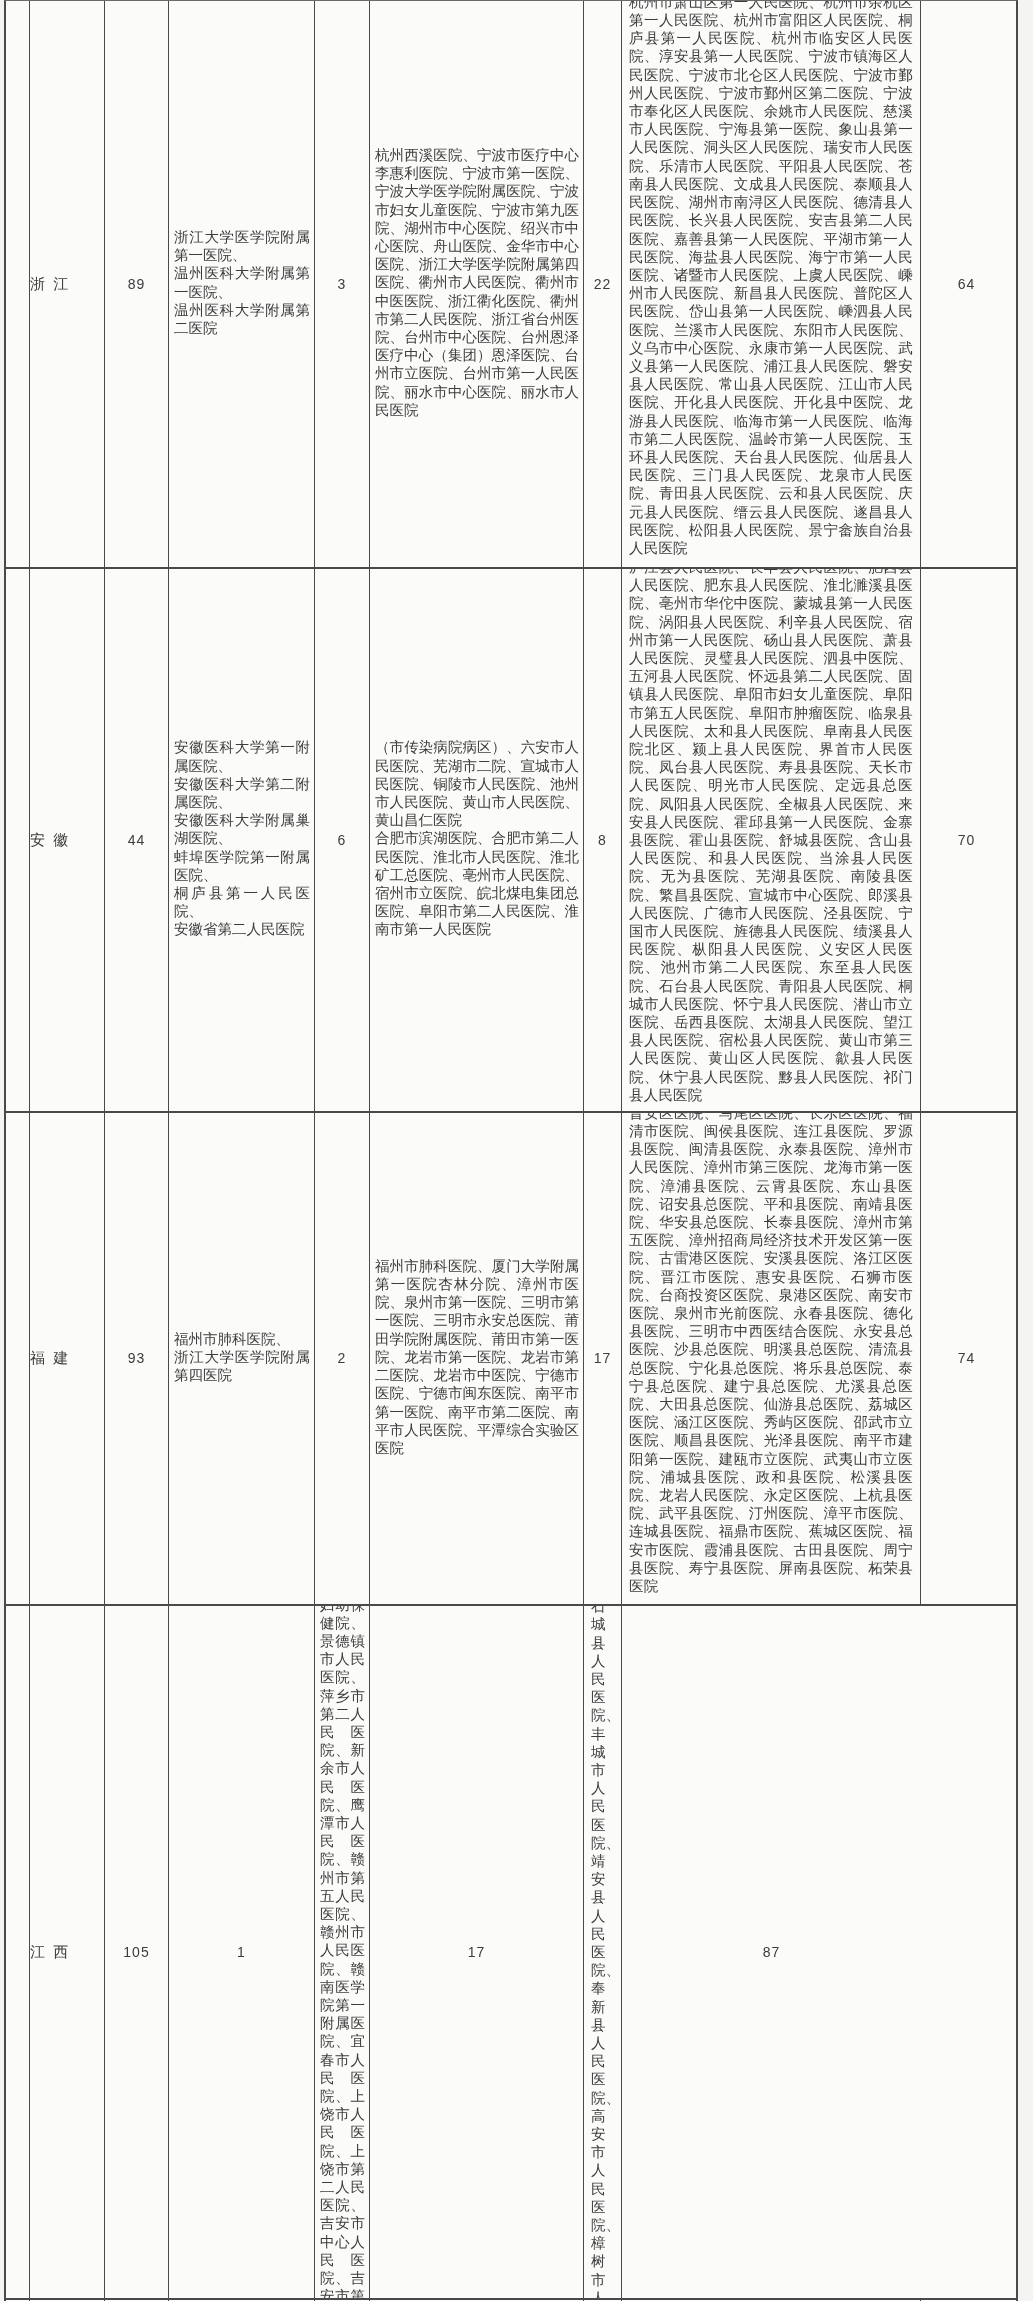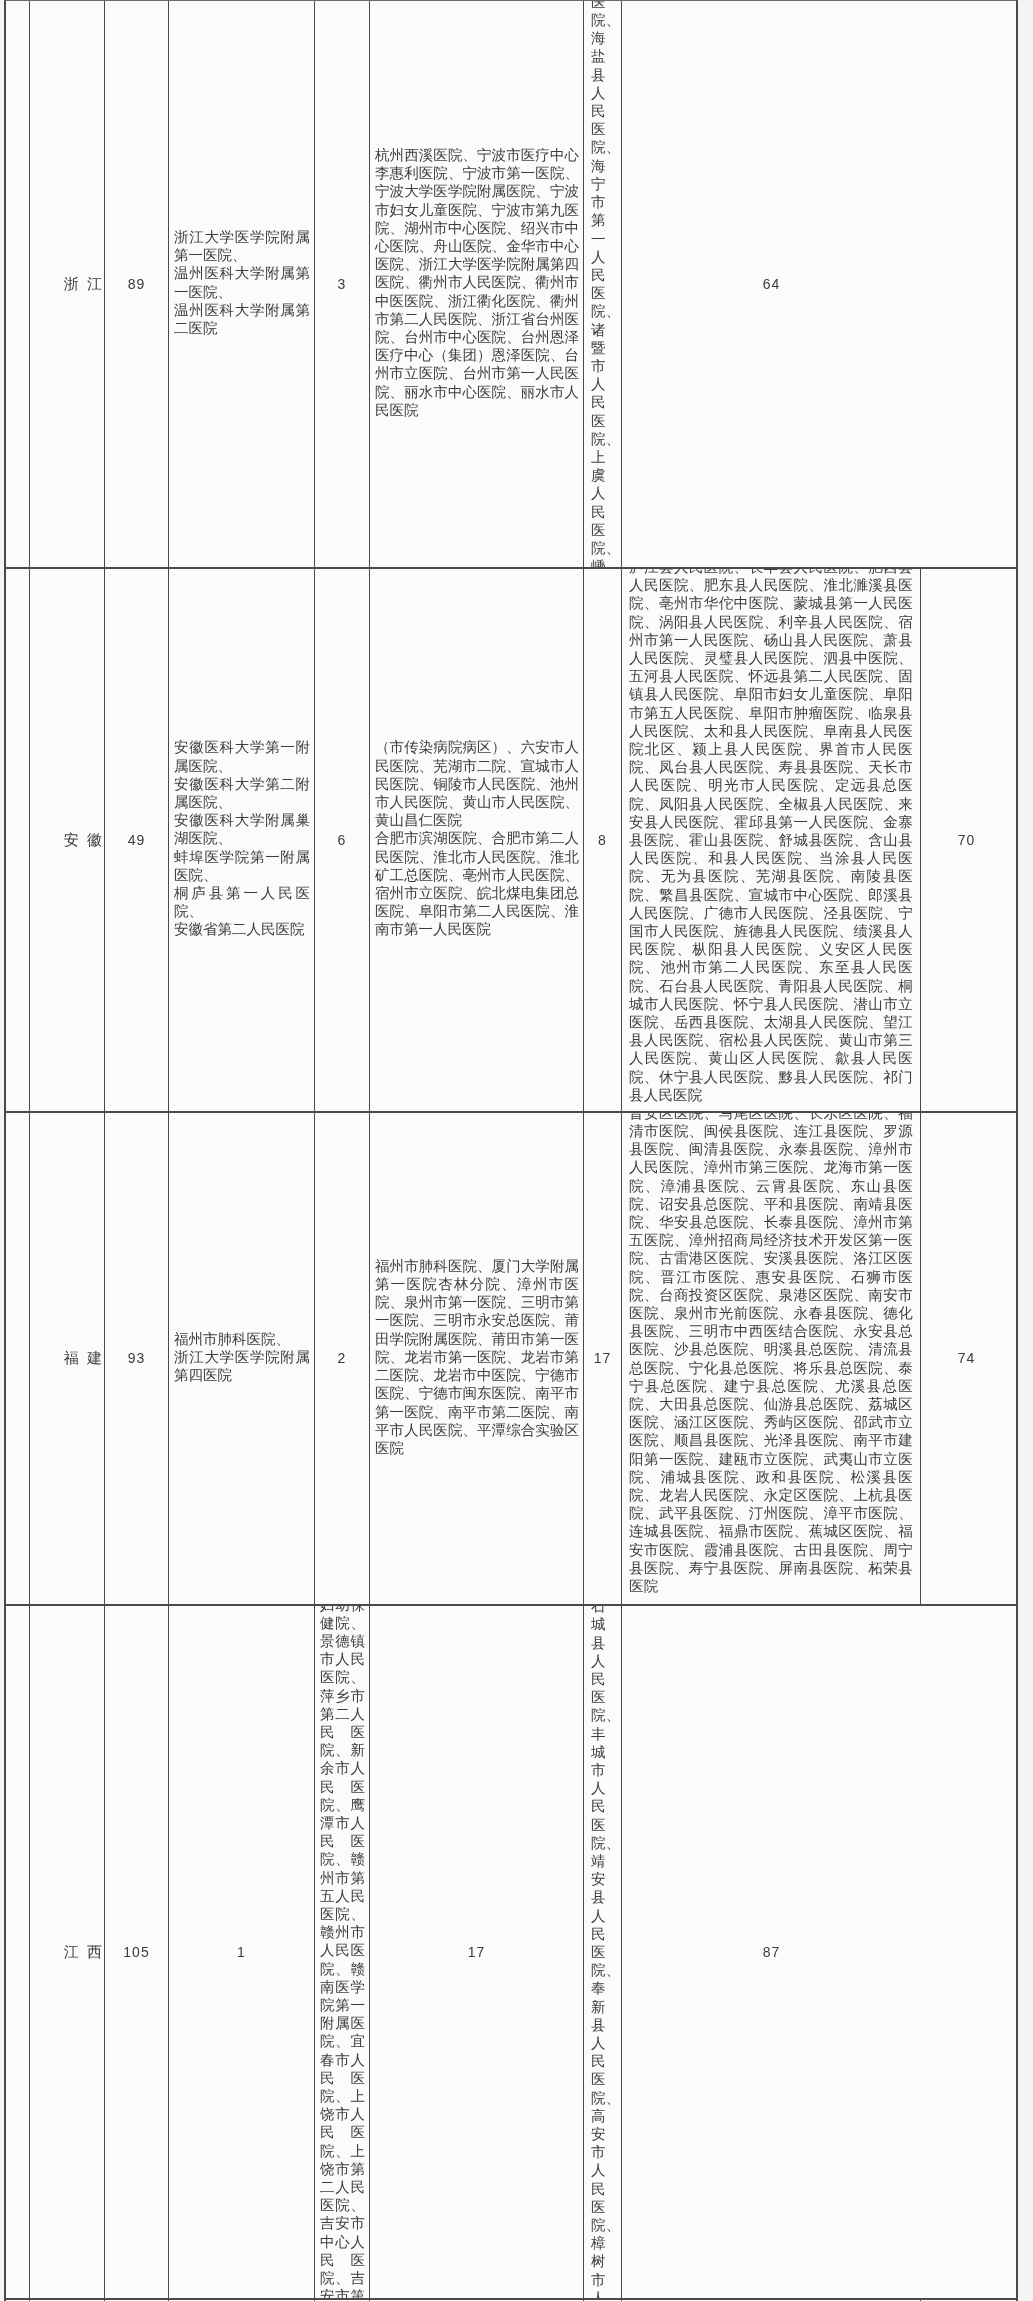--- a/index.html
+++ b/index.html
@@ -30,21 +30,21 @@
   .r4{height:6px;border-bottom:none;}
   .c{
     border-right:1.5px solid #4a4a4a;
     display:flex;flex-direction:column;justify-content:center;
     box-sizing:border-box;
     font-size:14.5px;line-height:18.2px;
     overflow:hidden;
   }
   .c:last-child{border-right:none;}
   .num{align-items:center;text-align:center;font-size:14px;letter-spacing:1px;}
-  .prov{align-items:flex-end;text-align:center;font-size:15px;letter-spacing:2px;}
+  .prov{align-items:flex-start;text-align:center;font-size:15px;letter-spacing:2px;}
   .list{padding:2px 4px 5px 5px;text-align:left;}
   .list div{text-align:justify;}
   .just{padding:3px 7px 21px 7px;text-align:justify;text-justify:inter-character;letter-spacing:0.2px;}
 </style>
 </head>
 <body>
 
 <div class="table">
 
   <div class="trow r0">
@@ -59,33 +59,36 @@
         <div>浙江大学医学院附属第一医院、</div>
         <div>温州医科大学附属第一医院、</div>
         <div>温州医科大学附属第二医院</div>
       </div>
     <div class="c num">
         <span>3</span>
       </div>
     <div class="c list">
         <div>杭州西溪医院、宁波市医疗中心李惠利医院、宁波市第一医院、宁波大学医学院附属医院、宁波市妇女儿童医院、宁波市第九医院、湖州市中心医院、绍兴市中心医院、舟山医院、金华市中心医院、浙江大学医学院附属第四医院、衢州市人民医院、衢州市中医医院、浙江衢化医院、衢州市第二人民医院、浙江省台州医院、台州市中心医院、台州恩泽医疗中心（集团）恩泽医院、台州市立医院、台州市第一人民医院、丽水市中心医院、丽水市人民医院</div>
       </div>
+    <div class="c num">
+        <span>22</span>
+      </div>
     <div class="c just">杭州市萧山区第一人民医院、杭州市余杭区第一人民医院、杭州市富阳区人民医院、桐庐县第一人民医院、杭州市临安区人民医院、淳安县第一人民医院、宁波市镇海区人民医院、宁波市北仑区人民医院、宁波市鄞州人民医院、宁波市鄞州区第二医院、宁波市奉化区人民医院、余姚市人民医院、慈溪市人民医院、宁海县第一医院、象山县第一人民医院、洞头区人民医院、瑞安市人民医院、乐清市人民医院、平阳县人民医院、苍南县人民医院、文成县人民医院、泰顺县人民医院、湖州市南浔区人民医院、德清县人民医院、长兴县人民医院、安吉县第二人民医院、嘉善县第一人民医院、平湖市第一人民医院、海盐县人民医院、海宁市第一人民医院、诸暨市人民医院、上虞人民医院、嵊州市人民医院、新昌县人民医院、普陀区人民医院、岱山县第一人民医院、嵊泗县人民医院、兰溪市人民医院、东阳市人民医院、义乌市中心医院、永康市第一人民医院、武义县第一人民医院、浦江县人民医院、磐安县人民医院、常山县人民医院、江山市人民医院、开化县人民医院、开化县中医院、龙游县人民医院、临海市第一人民医院、临海市第二人民医院、温岭市第一人民医院、玉环县人民医院、天台县人民医院、仙居县人民医院、三门县人民医院、龙泉市人民医院、青田县人民医院、云和县人民医院、庆元县人民医院、缙云县人民医院、遂昌县人民医院、松阳县人民医院、景宁畲族自治县人民医院</div>
     <div class="c num">
         <span>64</span>
       </div>
   </div>
 
   <div class="trow r1">
     <div class="c"></div>
     <div class="c prov">
         <span>安 徽</span>
       </div>
     <div class="c num">
-        <span>49</span>
+        <span>44</span>
       </div>
     <div class="c list">
         <div>安徽医科大学第一附属医院、</div>
         <div>安徽医科大学第二附属医院、</div>
         <div>安徽医科大学附属巢湖医院、</div>
         <div>蚌埠医学院第一附属医院、</div>
         <div>桐庐县第一人民医院、</div>
         <div>安徽省第二人民医院</div>
       </div>
     <div class="c num">

